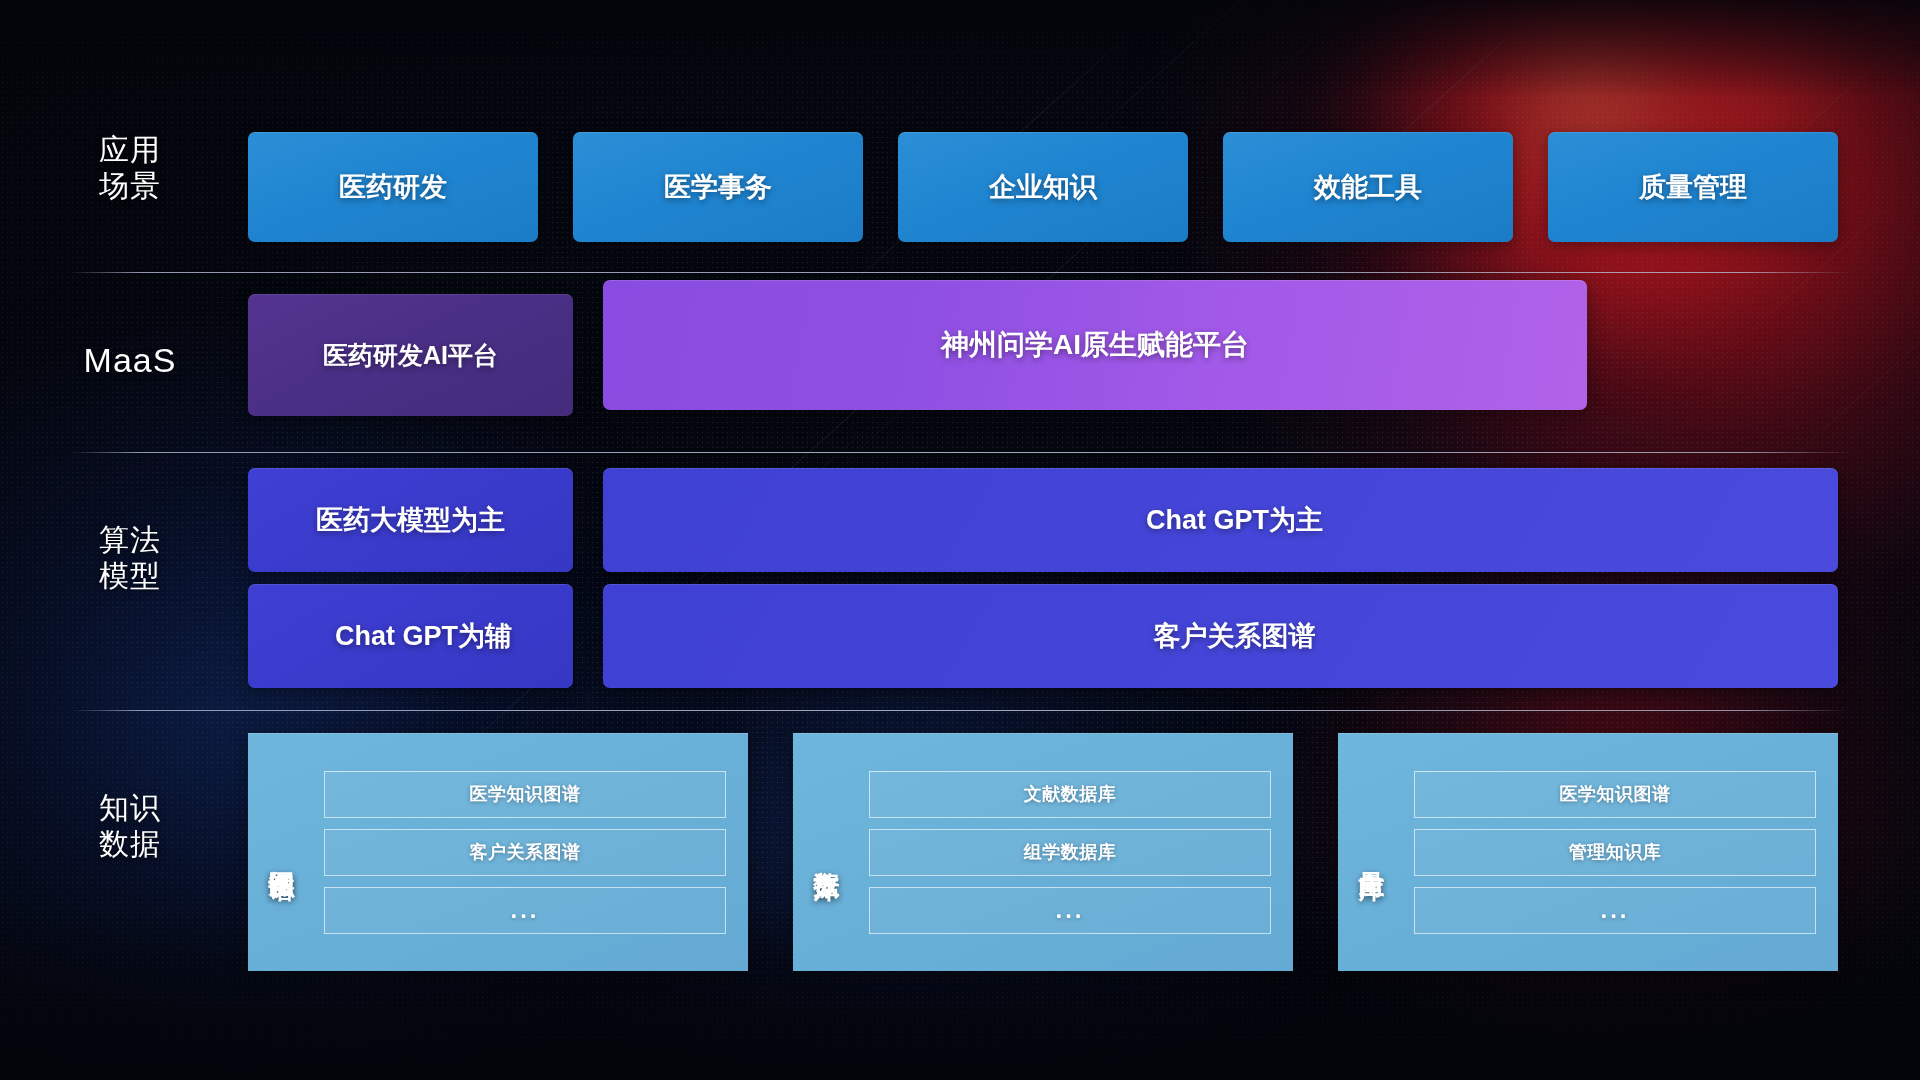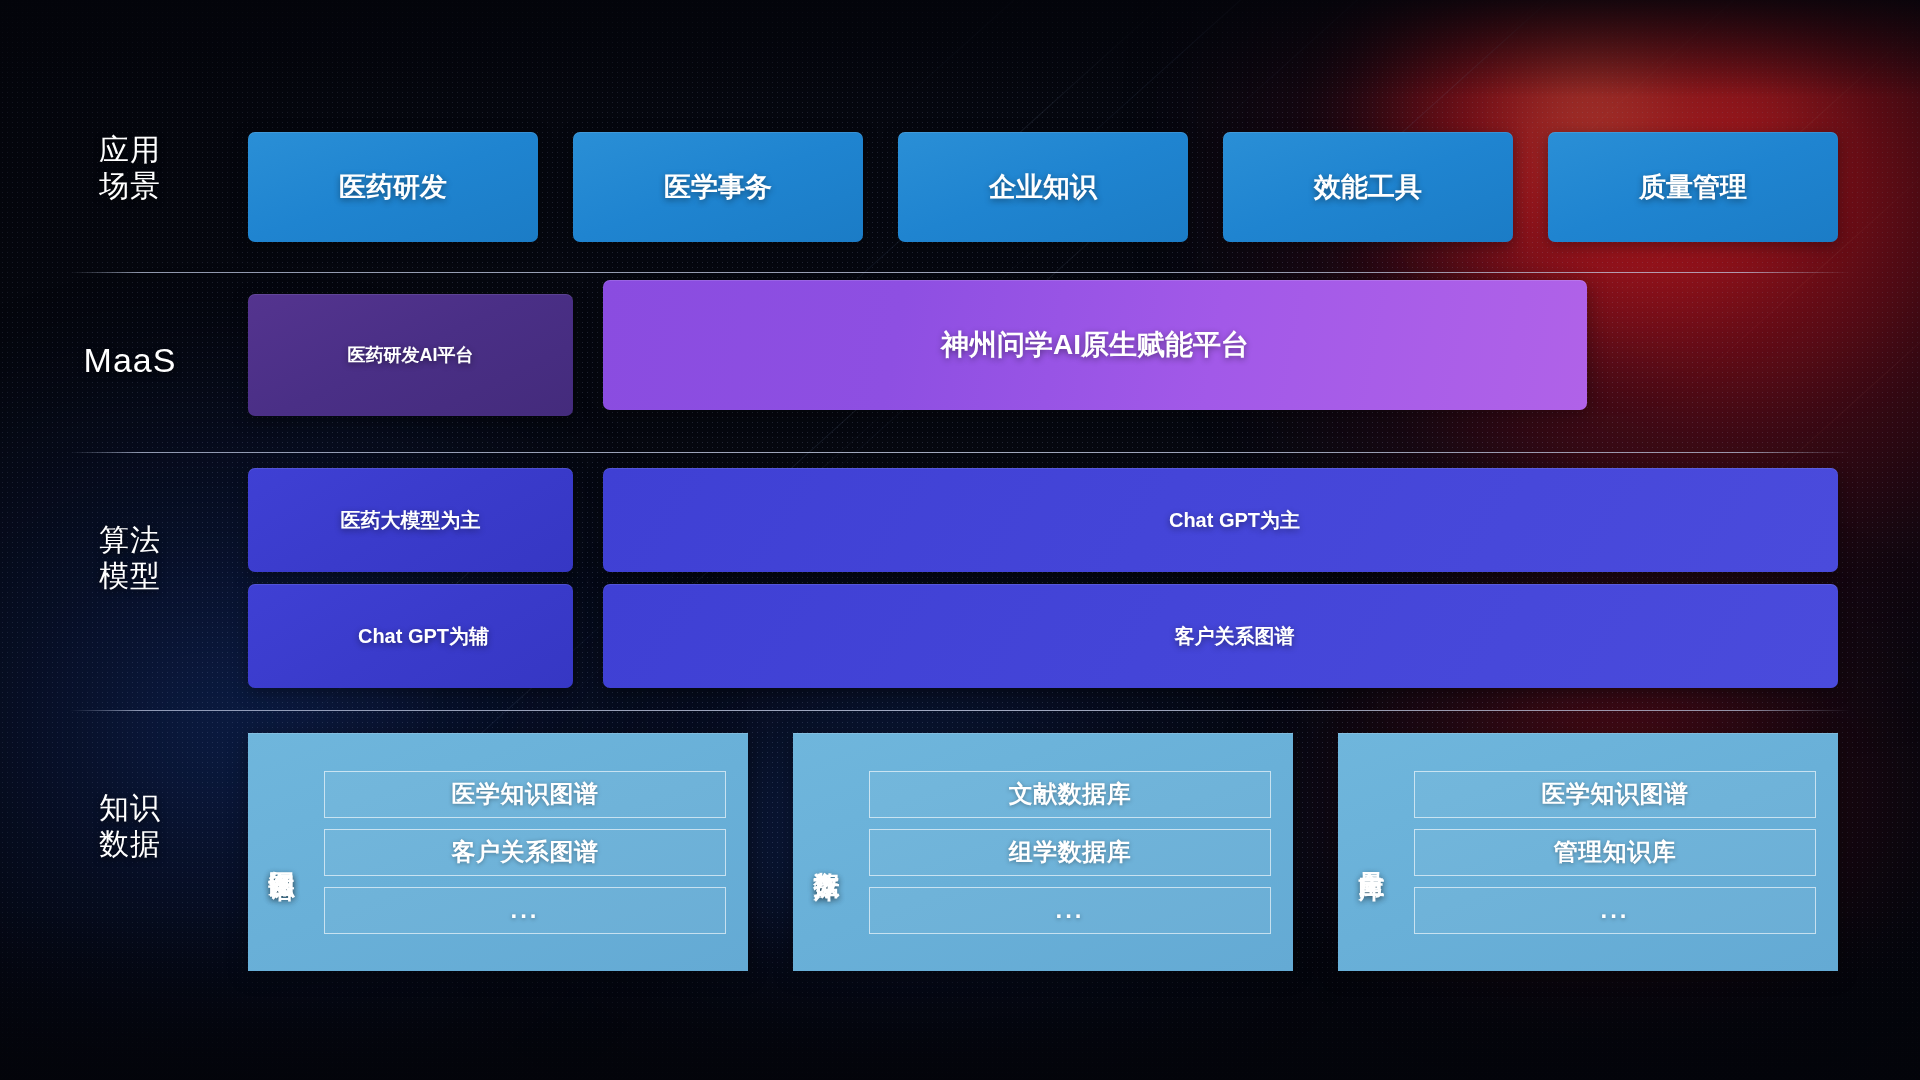--- a/index.html
+++ b/index.html
@@ -108,33 +108,33 @@
   .app-cell {
     background:linear-gradient(160deg,#2a8fd6 0%,#1f84d0 50%,#1b7cc6 100%);
     box-shadow:0 4px 16px rgba(0,0,0,0.36), inset 0 1px 0 rgba(255,255,255,0.11);
     font-size:27px;
   }
 
   
   .maas-left {
     background:linear-gradient(155deg,#54348f 0%,#4a2f86 48%,#442b7c 100%);
     box-shadow:0 4px 16px rgba(0,0,0,0.4), inset 0 1px 0 rgba(255,255,255,0.09);
-    font-size:18px;
+    font-size:25px;
   }
   .maas-right {
     background:linear-gradient(100deg,#8a4ce0 0%,#8e4fe2 30%,#a259e8 62%,#b062e8 100%);
     box-shadow:0 4px 20px rgba(0,0,0,0.36), inset 0 1px 0 rgba(255,255,255,0.13);
     font-size:28px;
   }
 
   
   .algo-cell {
     background:linear-gradient(150deg,#3f40d4 0%,#3a3bcb 50%,#3637c4 100%);
     box-shadow:0 4px 16px rgba(0,0,0,0.36), inset 0 1px 0 rgba(255,255,255,0.10);
-    font-size:20px;
+    font-size:27px;
   }
   .algo-cell.wide {
     background:linear-gradient(120deg,#3f40d4 0%,#4445d8 45%,#4a4bdc 100%);
     padding-left:28px;
   }
 
   
   .kgroup {
     position:absolute;
     background:linear-gradient(160deg,#6fb6dc 0%,#69b0d8 50%,#64aad4 100%);
@@ -159,21 +159,21 @@
   .kg-items {
     position:relative; z-index:3;
     flex:1 1 auto; display:flex; flex-direction:column;
     justify-content:center; gap:11px;
     padding:17px 22px 17px 8px;
   }
   .kg-item {
     height:47px;
     border:1px solid rgba(255,255,255,0.62);
     display:flex; align-items:center; justify-content:center;
-    color:#ffffff; font-weight:bold; font-size:24px;
+    color:#ffffff; font-weight:bold; font-size:18px;
     letter-spacing:0.5px;
     text-shadow:0 1px 4px rgba(0,0,0,0.34);
     background:rgba(255,255,255,0.045);
   }
   .kg-item.ellipsis { font-size:24px; letter-spacing:3px; }
 </style>
 </head>
 <body>
 
 <div id="bg">

